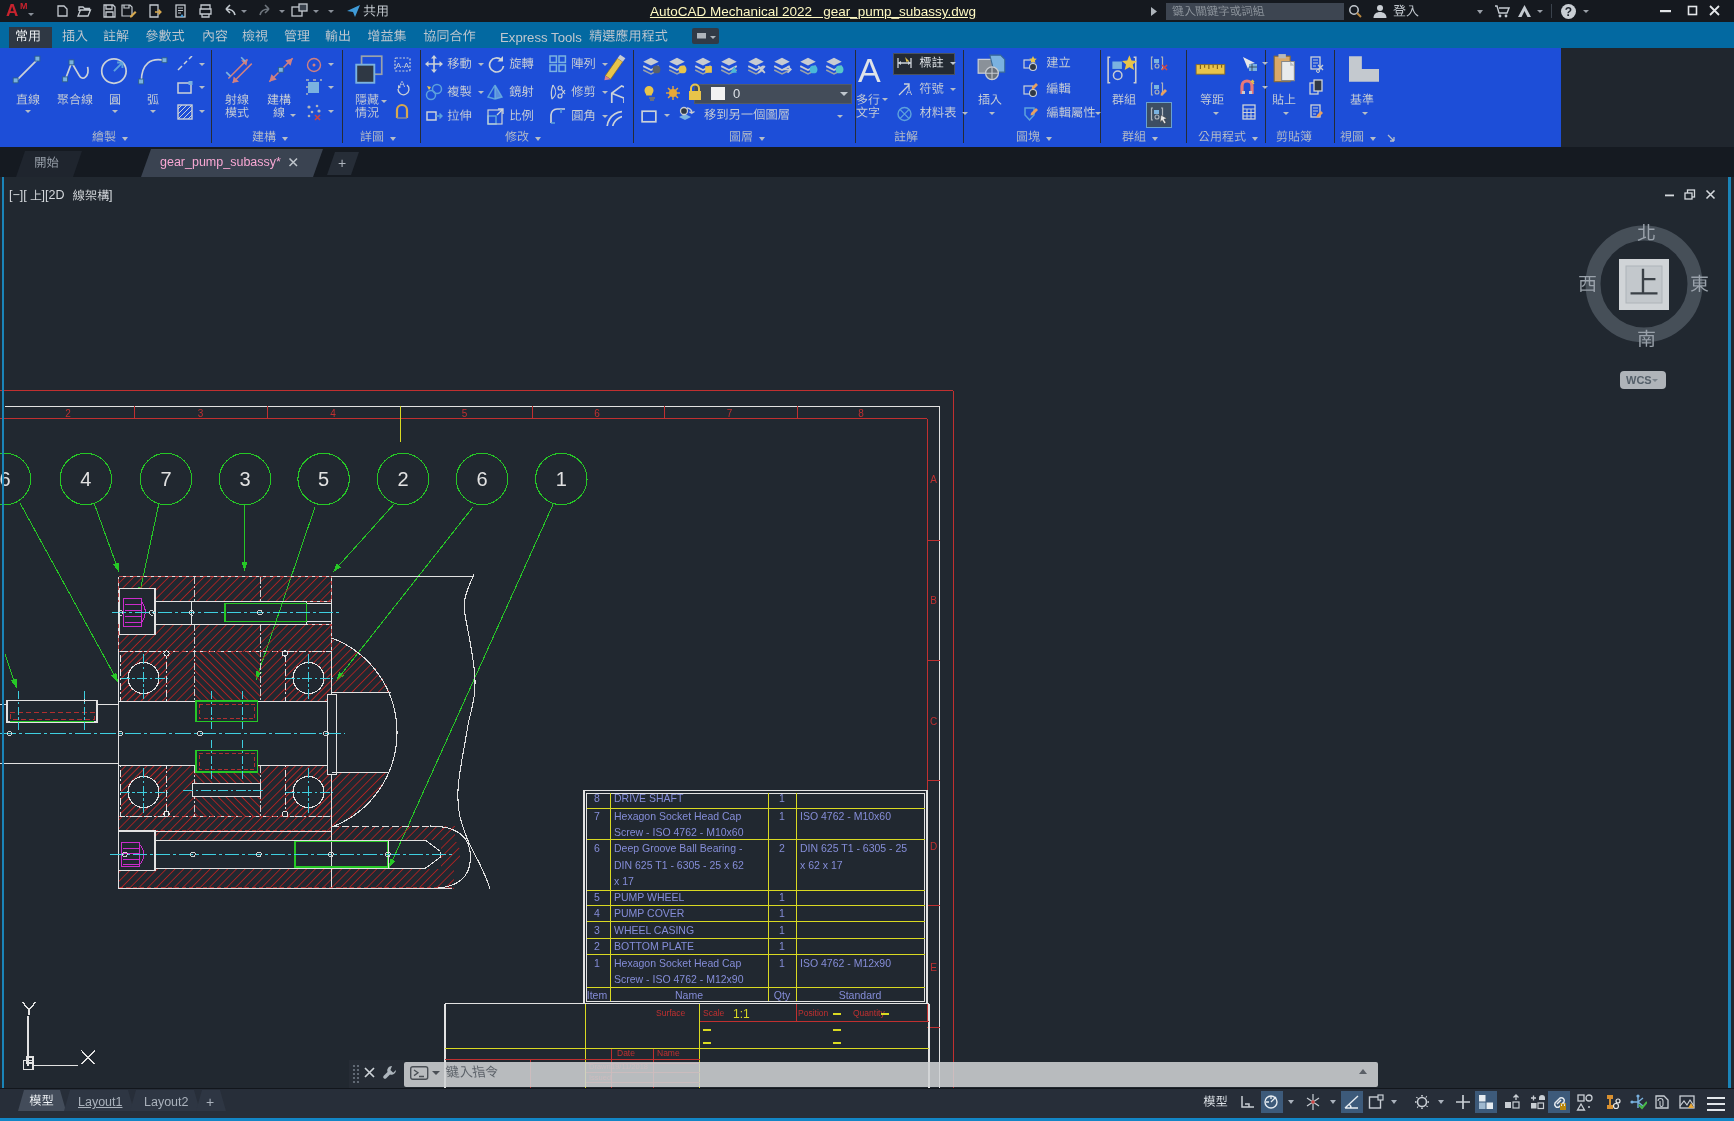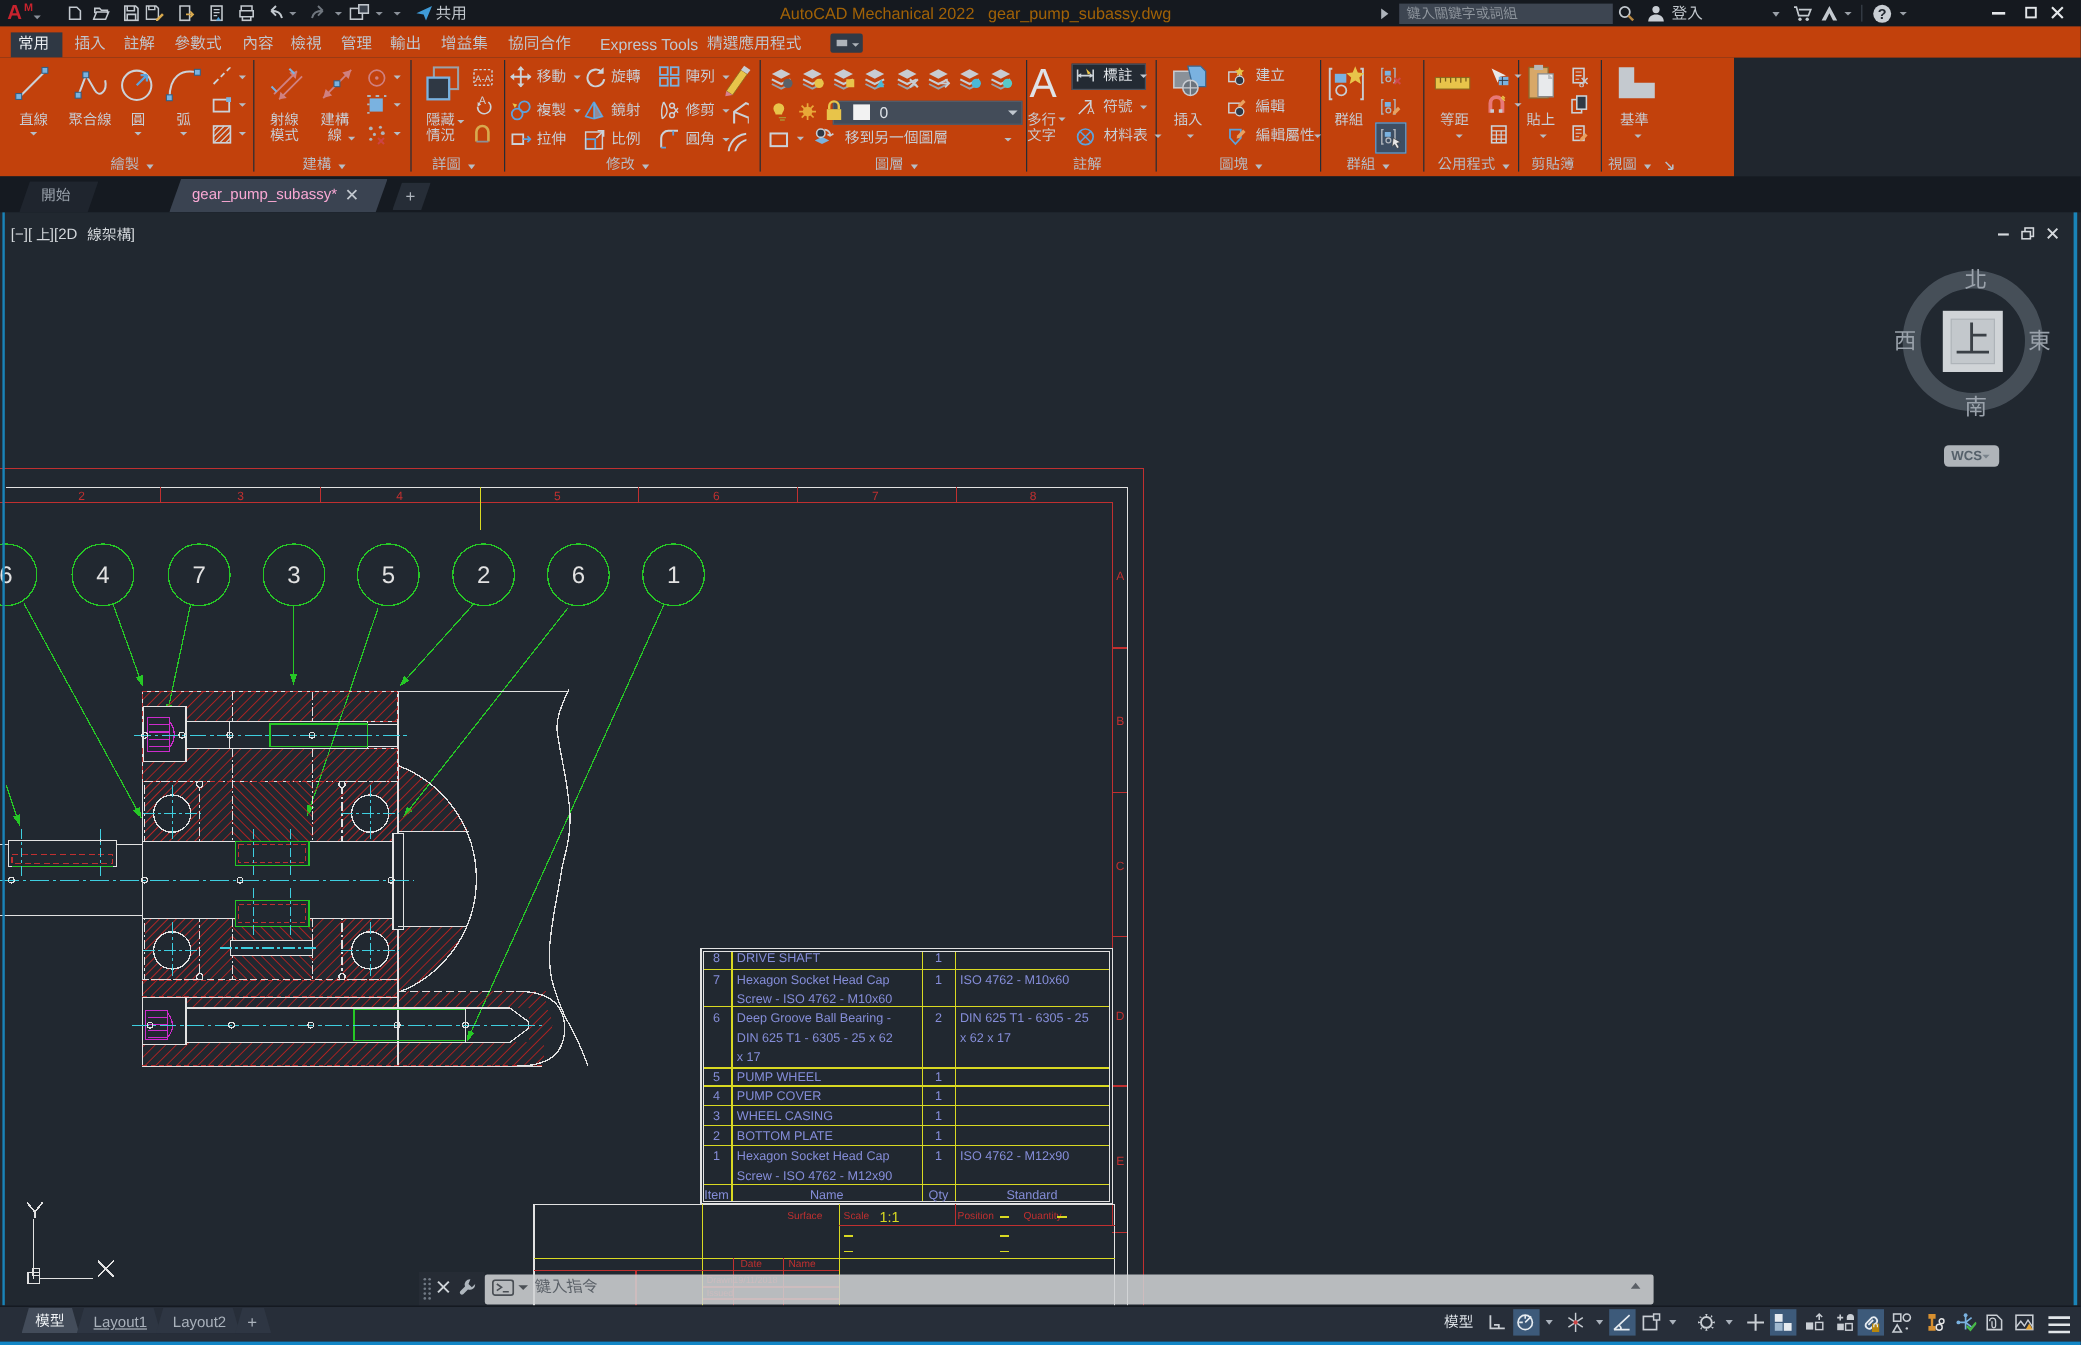--- a/index.html
+++ b/index.html
@@ -1,20 +1,20 @@
 <!DOCTYPE html>
 <html><head><meta charset="utf-8"><style>
 *{margin:0;padding:0;box-sizing:border-box}
 html,body{width:1734px;height:1121px;overflow:hidden;background:#20262e;font-family:"Liberation Sans",sans-serif}
 .abs{position:absolute}
 .ct{position:absolute;overflow:visible}
 #page{position:relative;width:1734px;height:1121px}
 #titlebar{position:absolute;left:0;top:0;width:1734px;height:22px;background:#15191f}
-#tabrow{position:absolute;left:0;top:22px;width:1734px;height:26px;background:#c2410c}
-#ribbon{position:absolute;left:0;top:48px;width:1445px;height:99px;background:#c2410c}
+#tabrow{position:absolute;left:0;top:22px;width:1734px;height:26px;background:#0369a1}
+#ribbon{position:absolute;left:0;top:48px;width:1561px;height:99px;background:#1d4ed8}
 #filetabs{position:absolute;left:0;top:147px;width:1734px;height:30px;background:#151a21}
 #canvas{position:absolute;left:0;top:177px;width:1734px;height:911px;background:#212830}
 #statusbar{position:absolute;left:0;top:1088px;width:1734px;height:30px;background:#272e39}
 #blueline{position:absolute;left:0;top:1118px;width:1734px;height:3px;background:#1286c6}
 .lt{position:absolute;white-space:pre}
 .sep{position:absolute;top:50px;width:1px;height:95px;background:#252c36}
 </style></head><body>
 <div id="page">
     <div id="titlebar">
       <div class="lt" style="left:6px;top:1px;font-size:17px;color:#c8232e;font-weight:700;">A</div>
@@ -60,21 +60,21 @@
       <div class="abs" style="left:313px;top:10px;width:0;height:0;border-left:3px solid transparent;border-right:3px solid transparent;border-top:3.5px solid #8a9099"></div>
       <div class="abs" style="left:328px;top:10px;width:0;height:0;border-left:3px solid transparent;border-right:3px solid transparent;border-top:3.5px solid #8a9099"></div>
       <svg class="abs" style="left:346px;top:4px" width="15" height="14" viewBox="0 0 15 14">
         <path d="M1,7 L14,1 L9,13 L7,8 z" fill="#3f9bd8"></path>
       </svg>
       <svg class="ct" style="left:363.0px;top:4.0px" width="26" height="16" viewBox="0 0 26.00 15.86">
         <g transform="translate(0,11.44) scale(0.01300,-0.01300)">
           <path fill="#c3c9cf" d="M280 831H357V272H280ZM643 831H720V272H643ZM48 318H956V245H48ZM89 628H920V556H89ZM587 150 653 189Q699 156 752 116Q806 75 854 36Q903 -4 935 -34L864 -80Q834 -50 787 -10Q740 31 688 73Q635 115 587 150ZM329 187 407 157Q371 114 324 70Q276 26 224 -13Q172 -52 121 -81Q114 -72 103 -62Q92 -53 82 -44Q71 -34 62 -28Q111 -1 162 35Q213 71 257 110Q301 150 329 187Z M1196 770H1843V698H1196ZM1196 537H1841V466H1196ZM1190 298H1843V227H1190ZM1153 770H1227V407Q1227 350 1222 285Q1217 220 1204 154Q1190 87 1162 26Q1135 -35 1090 -85Q1085 -77 1074 -68Q1063 -58 1052 -49Q1041 -40 1032 -36Q1074 11 1098 66Q1122 121 1134 180Q1146 238 1150 296Q1153 354 1153 407ZM1813 770H1887V22Q1887 -14 1876 -33Q1866 -52 1841 -62Q1816 -71 1771 -73Q1726 -75 1655 -74Q1652 -60 1644 -38Q1637 -17 1629 -2Q1664 -3 1696 -4Q1729 -4 1753 -4Q1777 -3 1786 -3Q1801 -2 1807 3Q1813 8 1813 22ZM1467 743H1543V-71H1467Z"></path>
         </g>
       </svg>
-      <div class="lt" style="left:813px;top:4px;font-size:13.5px;color:#a16207;font-weight:400;transform:translateX(-50%);">AutoCAD Mechanical 2022&nbsp;&nbsp; gear_pump_subassy.dwg</div>
+      <div class="lt" style="left:813px;top:4px;font-size:13.5px;color:#fef9c3;font-weight:400;transform:translateX(-50%);text-decoration:underline;">AutoCAD Mechanical 2022&nbsp;&nbsp; gear_pump_subassy.dwg</div>
       <svg class="abs" style="left:1150px;top:6px" width="8" height="11" viewBox="0 0 8 11">
         <path d="M1,1 l6,4.5 -6,4.5 z" fill="#aeb4bb"></path>
       </svg>
       <div class="abs" style="left:1166px;top:3px;width:178px;height:17px;background:#3d4551"></div>
       <svg class="ct" style="left:1173.0px;top:5.0px" width="92" height="14" viewBox="0 0 92.00 14.03">
         <g transform="translate(0,10.12) scale(0.01150,-0.01150) skewX(-10)">
           <path fill="#8d949c" d="M105 584H336V521H105ZM53 413H352V348H53ZM76 282 122 297Q134 253 144 201Q153 149 156 112L108 95Q106 133 96 185Q87 237 76 282ZM42 22Q82 31 134 44Q185 56 244 70Q302 85 362 100L366 39Q283 16 201 -6Q119 -29 56 -46ZM299 308 349 289Q337 242 324 192Q312 142 300 107L260 125Q267 150 274 182Q282 215 288 248Q295 281 299 308ZM185 557H239V24L185 15ZM209 846 257 819Q233 762 201 706Q169 651 132 604Q96 556 58 520Q57 529 52 544Q47 558 42 572Q36 587 31 596Q82 640 130 706Q179 772 209 846ZM187 742 213 798Q259 764 304 723Q348 682 376 648L346 586Q328 609 302 637Q275 665 246 692Q216 720 187 742ZM697 837H757V32H697ZM553 626H965V568H553ZM550 214H942V155H550ZM575 355H920V296H575ZM361 782H515V712H361ZM498 489H509L520 490L555 485Q546 331 518 221Q491 111 445 37Q399 -37 332 -83Q326 -71 316 -56Q305 -41 295 -32Q354 6 396 74Q438 141 464 242Q489 342 498 476ZM417 334Q442 227 483 160Q524 94 577 58Q630 23 691 10Q752 -2 817 -2Q826 -2 846 -2Q865 -2 888 -2Q911 -2 932 -2Q953 -2 964 -1Q958 -14 952 -33Q945 -52 942 -66H913H814Q738 -66 670 -51Q602 -36 544 4Q486 44 441 118Q396 193 365 314ZM578 761H904V431H578V487H848V706H578ZM400 489H516V425H380ZM375 408Q372 415 366 424Q361 434 355 444Q349 454 344 460Q356 463 372 481Q387 499 399 522Q407 538 425 578Q443 617 462 670Q482 723 495 776V781L519 792L561 765Q532 675 496 590Q460 506 424 445V444Q424 444 416 440Q409 437 400 432Q390 426 382 420Q375 413 375 408Z M1228 779H1511V703H1228ZM1473 779H1549Q1549 735 1553 675Q1557 615 1570 546Q1583 478 1610 404Q1637 330 1683 256Q1729 183 1798 114Q1868 45 1967 -13Q1959 -20 1946 -32Q1934 -43 1924 -56Q1913 -68 1906 -77Q1806 -16 1734 58Q1663 131 1616 211Q1568 291 1540 372Q1511 452 1496 528Q1482 603 1478 668Q1473 733 1473 779ZM1444 583 1529 568Q1493 416 1436 294Q1378 172 1296 80Q1215 -13 1104 -78Q1098 -70 1086 -59Q1073 -48 1060 -36Q1046 -25 1036 -18Q1203 70 1301 220Q1399 371 1444 583Z M2396 316 2436 329Q2451 302 2468 271Q2484 240 2491 220L2449 202Q2441 225 2426 257Q2411 289 2396 316ZM2530 204H2586V-65H2530ZM2263 190H2315V96H2437V48H2263ZM2410 204H2465V114Q2465 77 2455 42Q2445 7 2415 -22Q2385 -51 2321 -74Q2317 -64 2306 -50Q2294 -37 2285 -29Q2340 -12 2367 11Q2394 34 2402 61Q2410 88 2410 116ZM2127 668H2407V617H2127ZM2586 668H2874V617H2586ZM2846 797H2919V15Q2919 -17 2912 -36Q2905 -54 2884 -64Q2865 -73 2832 -75Q2800 -77 2753 -77Q2751 -67 2747 -54Q2743 -40 2739 -26Q2735 -12 2729 -3Q2763 -4 2791 -4Q2819 -4 2829 -4Q2839 -3 2842 1Q2846 5 2846 15ZM2132 797H2454V490H2132V545H2383V742H2132ZM2883 797V742H2615V545H2883V490H2543V797ZM2087 797H2159V-81H2087ZM2244 329Q2242 337 2237 354Q2232 370 2227 380Q2235 382 2243 386Q2251 391 2260 398Q2265 403 2279 418Q2293 434 2308 454Q2324 475 2335 497L2384 472Q2360 438 2333 408Q2306 379 2280 359V358Q2280 358 2271 354Q2262 349 2253 342Q2244 335 2244 329ZM2244 328V365L2271 379L2405 385Q2401 376 2398 364Q2394 352 2392 345Q2335 342 2305 339Q2275 336 2262 334Q2250 331 2244 328ZM2239 211Q2237 219 2232 234Q2228 250 2223 260Q2234 262 2248 269Q2261 276 2277 289Q2288 297 2314 319Q2339 341 2369 372Q2399 402 2424 435L2467 406Q2422 357 2372 314Q2323 270 2274 239V237Q2274 237 2266 233Q2257 229 2248 223Q2239 217 2239 211ZM2239 210 2238 248 2265 264 2445 278Q2446 269 2448 257Q2451 245 2452 238Q2387 232 2347 228Q2307 223 2286 220Q2264 217 2254 215Q2244 213 2239 210ZM2669 315 2708 329Q2724 303 2740 272Q2757 241 2766 220L2725 201Q2716 224 2700 256Q2684 289 2669 315ZM2518 328Q2516 337 2511 353Q2506 369 2500 380Q2509 381 2518 386Q2526 390 2533 397Q2539 403 2552 418Q2566 433 2582 454Q2598 474 2609 496L2658 471Q2634 437 2606 408Q2579 378 2554 359V357Q2554 357 2545 352Q2536 348 2527 342Q2518 335 2518 328ZM2518 328V364L2545 379L2679 385Q2676 375 2672 364Q2668 352 2666 344Q2609 341 2579 338Q2549 336 2536 334Q2524 331 2518 328ZM2513 210Q2512 218 2507 234Q2502 249 2498 260Q2509 261 2522 268Q2536 276 2551 288Q2562 296 2588 318Q2613 341 2644 372Q2674 403 2699 436L2742 407Q2697 357 2647 313Q2597 269 2549 238V236Q2549 236 2540 232Q2531 229 2522 222Q2513 216 2513 210ZM2513 210V247L2539 263L2721 278Q2721 269 2723 257Q2725 245 2727 238Q2662 231 2622 227Q2583 223 2561 220Q2539 217 2529 214Q2519 212 2513 210ZM2569 96H2712V48H2569ZM2683 189H2735V17H2683Z M3105 584H3336V521H3105ZM3053 413H3352V348H3053ZM3076 282 3122 297Q3134 253 3144 201Q3153 149 3156 112L3108 95Q3106 133 3096 185Q3087 237 3076 282ZM3042 22Q3082 31 3134 44Q3185 56 3244 70Q3302 85 3362 100L3366 39Q3283 16 3201 -6Q3119 -29 3056 -46ZM3299 308 3349 289Q3337 242 3324 192Q3312 142 3300 107L3260 125Q3267 150 3274 182Q3282 215 3288 248Q3295 281 3299 308ZM3185 557H3239V24L3185 15ZM3209 846 3257 819Q3233 762 3201 706Q3169 651 3132 604Q3096 556 3058 520Q3057 529 3052 544Q3047 558 3042 572Q3036 587 3031 596Q3082 640 3130 706Q3179 772 3209 846ZM3187 742 3213 798Q3259 764 3304 723Q3348 682 3376 648L3346 586Q3328 609 3302 637Q3275 665 3246 692Q3216 720 3187 742ZM3697 837H3757V32H3697ZM3553 626H3965V568H3553ZM3550 214H3942V155H3550ZM3575 355H3920V296H3575ZM3361 782H3515V712H3361ZM3498 489H3509L3520 490L3555 485Q3546 331 3518 221Q3491 111 3445 37Q3399 -37 3332 -83Q3326 -71 3316 -56Q3305 -41 3295 -32Q3354 6 3396 74Q3438 141 3464 242Q3489 342 3498 476ZM3417 334Q3442 227 3483 160Q3524 94 3577 58Q3630 23 3691 10Q3752 -2 3817 -2Q3826 -2 3846 -2Q3865 -2 3888 -2Q3911 -2 3932 -2Q3953 -2 3964 -1Q3958 -14 3952 -33Q3945 -52 3942 -66H3913H3814Q3738 -66 3670 -51Q3602 -36 3544 4Q3486 44 3441 118Q3396 193 3365 314ZM3578 761H3904V431H3578V487H3848V706H3578ZM3400 489H3516V425H3380ZM3375 408Q3372 415 3366 424Q3361 434 3355 444Q3349 454 3344 460Q3356 463 3372 481Q3387 499 3399 522Q3407 538 3425 578Q3443 617 3462 670Q3482 723 3495 776V781L3519 792L3561 765Q3532 675 3496 590Q3460 506 3424 445V444Q3424 444 3416 440Q3409 437 3400 432Q3390 426 3382 420Q3375 413 3375 408Z M4233 551H4713V480H4233ZM4069 300H4930V228H4069ZM4460 363H4539V12Q4539 -21 4529 -39Q4519 -57 4492 -67Q4466 -75 4424 -77Q4383 -79 4319 -79Q4317 -68 4312 -54Q4306 -41 4300 -28Q4293 -14 4287 -4Q4321 -5 4352 -6Q4382 -6 4405 -6Q4428 -6 4437 -6Q4450 -5 4455 0Q4460 4 4460 14ZM4691 551H4711L4728 555L4779 516Q4743 480 4698 443Q4652 406 4602 374Q4552 342 4502 318Q4495 328 4482 342Q4470 355 4460 363Q4503 384 4546 413Q4590 442 4628 474Q4666 507 4691 535ZM4080 736H4920V529H4843V664H4154V529H4080ZM4423 824 4497 847Q4519 820 4538 786Q4558 751 4567 725L4490 697Q4482 724 4464 760Q4445 795 4423 824Z M5552 838H5632Q5632 724 5639 618Q5646 511 5660 417Q5674 323 5694 246Q5714 169 5738 114Q5763 58 5791 28Q5819 -3 5849 -3Q5871 -3 5881 40Q5891 83 5896 184Q5908 171 5927 159Q5946 147 5962 141Q5955 55 5942 7Q5929 -41 5906 -61Q5882 -81 5843 -81Q5793 -81 5752 -46Q5712 -11 5680 52Q5648 115 5624 200Q5601 286 5585 389Q5569 492 5561 606Q5553 720 5552 838ZM5692 791 5736 837Q5767 824 5800 806Q5833 788 5862 769Q5891 750 5909 733L5863 681Q5845 698 5816 718Q5788 738 5756 757Q5723 776 5692 791ZM5822 534 5897 516Q5831 314 5718 164Q5606 14 5449 -80Q5443 -72 5432 -62Q5422 -51 5411 -40Q5400 -28 5391 -22Q5547 63 5655 204Q5763 345 5822 534ZM5068 680H5936V606H5068ZM5062 66Q5117 76 5190 90Q5262 105 5343 122Q5424 139 5505 155L5511 84Q5434 67 5356 50Q5278 33 5206 18Q5135 2 5077 -11ZM5195 452V278H5399V452ZM5125 518H5472V213H5125Z M6408 790H6891V720H6408ZM6431 629H6800V565H6431ZM6467 478H6532V91H6467ZM6505 478H6754V158H6505V223H6687V413H6505ZM6855 790H6925V17Q6925 -18 6916 -37Q6907 -56 6884 -67Q6861 -76 6821 -78Q6781 -80 6720 -80Q6719 -70 6715 -56Q6711 -43 6706 -29Q6701 -15 6696 -4Q6741 -6 6780 -6Q6820 -6 6833 -6Q6845 -5 6850 0Q6855 4 6855 17ZM6089 538H6369V478H6089ZM6089 406H6370V347H6089ZM6049 670H6405V608H6049ZM6119 273H6371V-19H6119V44H6305V210H6119ZM6088 273H6155V-67H6088ZM6155 814 6209 844Q6230 814 6250 778Q6270 742 6281 715L6224 680Q6215 707 6194 746Q6173 784 6155 814Z M7401 10H7959V-59H7401ZM7539 534H7845V465H7539ZM7539 274H7845V206H7539ZM7490 789H7891V-25H7820V721H7560V-25H7490ZM7310 446 7368 463Q7382 429 7396 390Q7409 352 7420 316Q7431 280 7436 254L7373 233Q7368 260 7358 296Q7348 333 7336 372Q7324 411 7310 446ZM7207 189 7267 200Q7277 148 7285 88Q7293 27 7296 -17L7232 -30Q7232 0 7228 38Q7223 75 7218 115Q7213 155 7207 189ZM7087 197 7151 186Q7144 121 7130 54Q7117 -12 7101 -58Q7094 -54 7082 -50Q7071 -46 7060 -42Q7048 -37 7039 -35Q7057 11 7068 74Q7080 136 7087 197ZM7063 466Q7061 473 7057 486Q7053 498 7048 512Q7044 525 7039 534Q7053 537 7067 552Q7081 566 7097 589Q7106 600 7122 626Q7138 651 7159 686Q7180 722 7201 762Q7222 802 7238 843L7306 814Q7264 729 7213 648Q7162 566 7109 505V504Q7109 504 7102 500Q7096 496 7086 490Q7077 484 7070 478Q7063 472 7063 466ZM7063 466 7061 521 7097 543 7283 559Q7280 545 7278 528Q7277 510 7277 498Q7214 492 7174 487Q7135 482 7113 478Q7091 474 7080 472Q7069 469 7063 466ZM7069 240Q7068 248 7064 260Q7059 273 7054 287Q7050 301 7045 311Q7062 314 7080 332Q7099 349 7122 376Q7136 390 7161 421Q7186 452 7218 495Q7249 538 7280 588Q7312 638 7339 688L7404 649Q7362 581 7315 514Q7268 448 7218 388Q7168 328 7118 280V278Q7118 278 7110 274Q7103 270 7094 264Q7084 259 7076 252Q7069 246 7069 240ZM7069 240 7067 296 7104 320 7381 357Q7380 343 7379 325Q7378 307 7379 296Q7283 282 7225 272Q7167 263 7136 258Q7105 252 7091 248Q7077 244 7069 240ZM7319 208 7375 225Q7391 185 7406 137Q7422 89 7429 53L7368 33Q7362 69 7348 118Q7333 167 7319 208Z"></path>
         </g>
       </svg>
       <svg class="abs" style="left:1348px;top:4px" width="15" height="15" viewBox="0 0 15 15">

